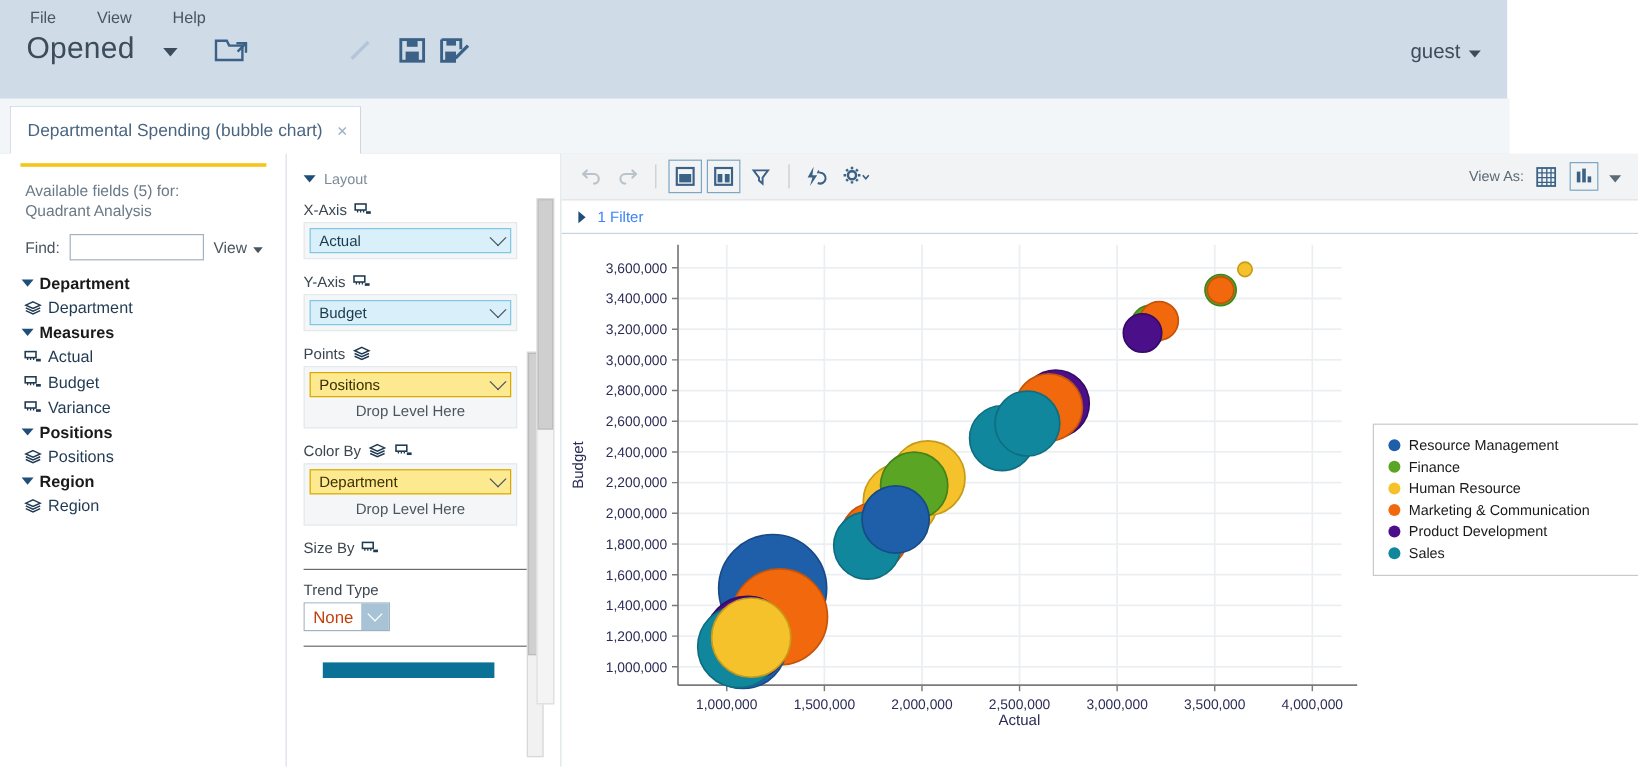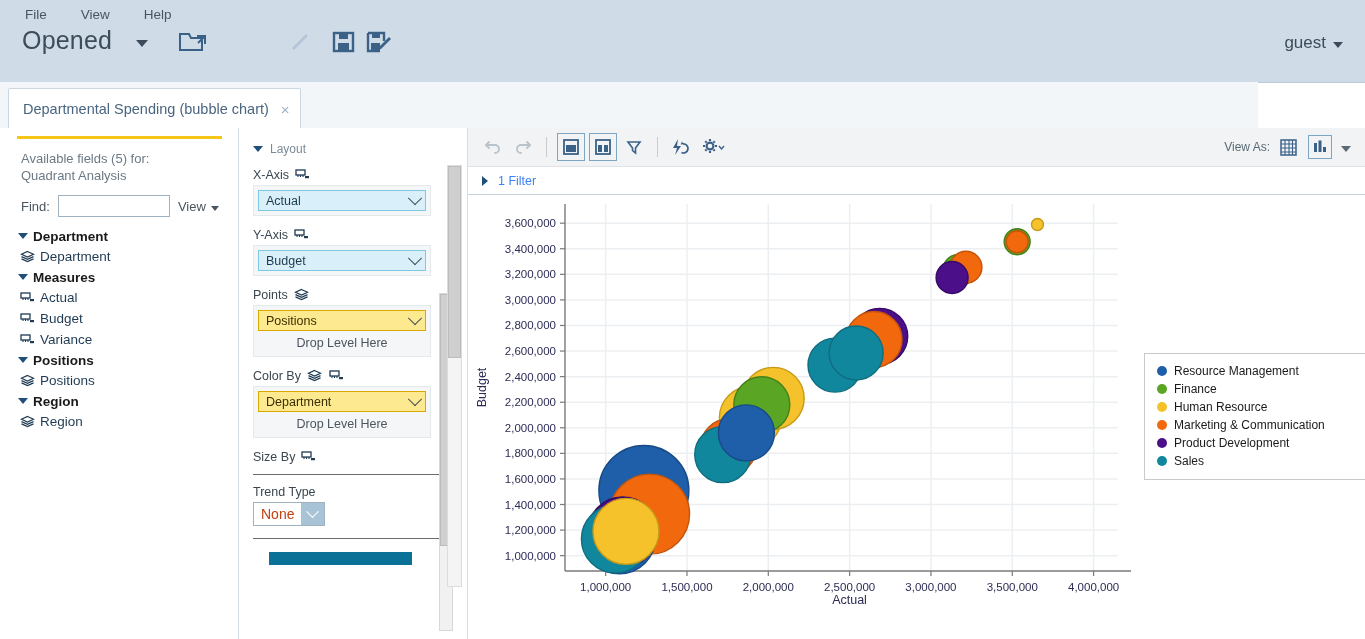--- a/index.html
+++ b/index.html
@@ -7,23 +7,24 @@
     width: 1365px; height: 639px;
     overflow: hidden;
     background: #ffffff;
     font-family: "Liberation Sans", sans-serif;
     color: #333;
   }
   #app { position: relative; width: 1365px; height: 639px; }
 
   
   .header {
-    position: absolute; left: 0; top: 0; width: 1365px; height: 82px;
+    position: absolute; left: 0; top: 0; width: 1216px; height: 82px;
     background: #cfdce8;
     border-bottom: 1px solid #b9cadb;
+    padding-left: 40px;
   }
   .menubar { position: absolute; left: 22px; top: 5px; display: flex; gap: 28px; }
   .menubar .mi {
     font-size: 13.5px; color: #4a5560; padding: 2px 3px; cursor: default;
   }
   .opened-wrap {
     position: absolute; left: 22px; top: 26px; display: flex; align-items: center; gap: 24px;
   }
   .opened-text { font-size: 25px; color: #3d4c5a; font-weight: 300; letter-spacing: .2px; }
   .caret-d {

